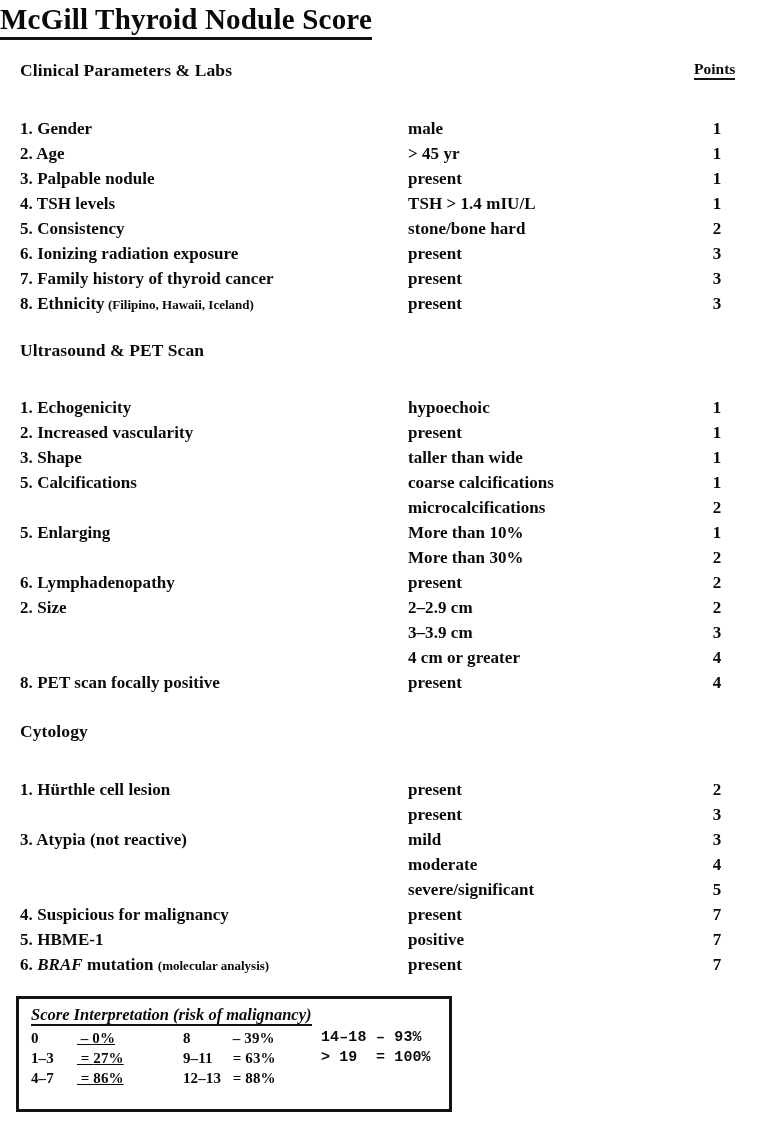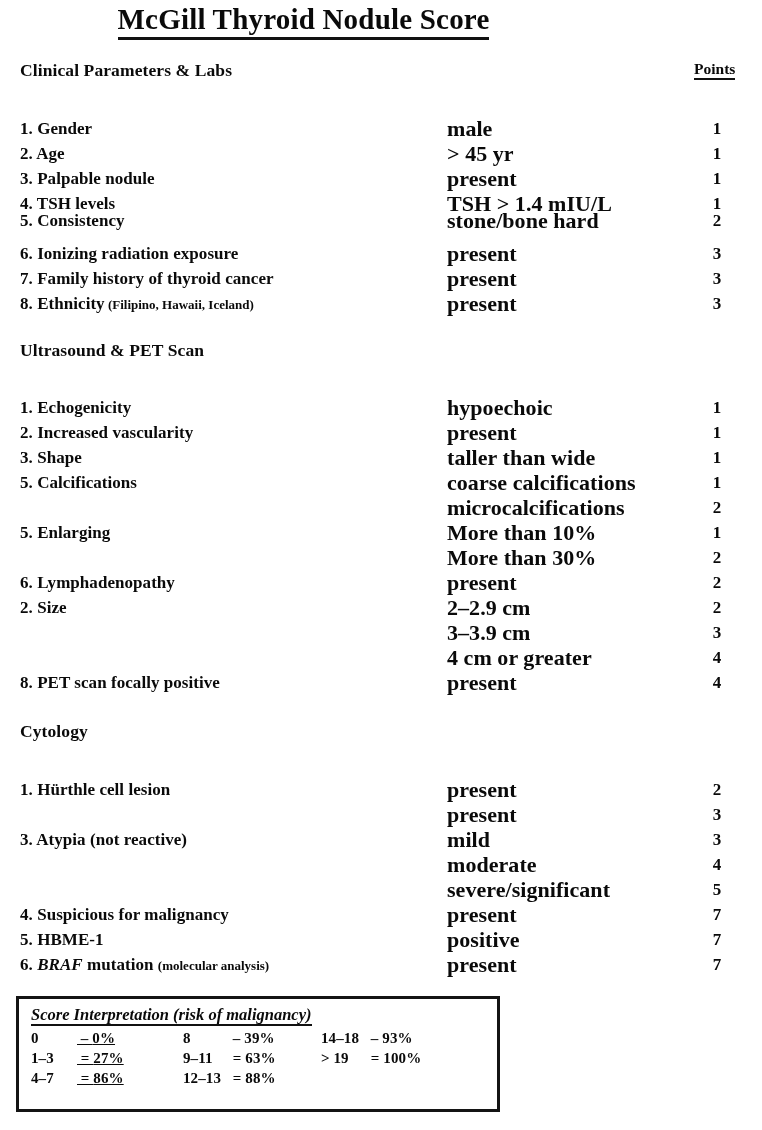--- a/index.html
+++ b/index.html
@@ -15,21 +15,21 @@
     color: #0a0a0a;
     overflow: hidden;
   }
 
   
   .doc-title {
     position: absolute;
     top: 2px;
     left: 0;
     width: 614px;
-    text-align: center;
+    text-align: left;
     padding-right: 7px;
     box-sizing: border-box;
     font-size: 29px;
     font-weight: bold;
     letter-spacing: 0.2px;
     line-height: 34px;
     white-space: nowrap;
   }
   .doc-title span {
     border-bottom: 3px solid #111;
@@ -77,40 +77,39 @@
   .row .label .small {
     font-size: 13px;
     letter-spacing: 0;
   }
   .row .label .ital {
     font-style: italic;
   }
   .row .value {
     position: absolute;
     left: 408px;
-    font-size: 22px;
+    font-size: 17px;
     font-weight: bold;
     letter-spacing: 0.05px;
-    margin-left: 39px;
   }
   .row .pts {
     position: absolute;
     left: 702px;
     width: 30px;
     text-align: center;
     font-size: 17px;
     font-weight: bold;
   }
 
   
   .interp-box {
     position: absolute;
     left: 16px;
     top: 996px;
-    width: 484px;
+    width: 436px;
     height: 116px;
     border: 3px solid #141414;
     box-sizing: border-box;
     background: #fff;
   }
   .interp-title {
     position: absolute;
     left: 12px;
     top: 6px;
     font-size: 16.5px;
@@ -127,21 +126,21 @@
     left: 12px;
     top: 29px;
     width: 440px;
   }
   .interp-col {
     position: absolute;
     top: 0;
   }
   .interp-col.c1 { left: 0px; text-decoration: underline; }
   .interp-col.c2 { left: 152px; }
-  .interp-col.c3 { left: 290px; }
+  .interp-col.c3 { left: 290px; font-family: Liberation Mono, monospace; }
   .interp-line {
     font-size: 15px;
     font-weight: bold;
     line-height: 20px;
     white-space: nowrap;
     letter-spacing: 0.1px;
   }
   .interp-line .rng {
     display: inline-block;
     min-width: 46px;
@@ -177,21 +176,21 @@
     <div class="row" style="top: 166px;">
       <div class="label">3. Palpable nodule</div>
       <div class="value">present</div>
       <div class="pts">1</div>
     </div>
     <div class="row" style="top: 191px;">
       <div class="label">4. TSH levels</div>
       <div class="value">TSH &gt; 1.4 mIU/L</div>
       <div class="pts">1</div>
     </div>
-    <div class="row" style="top: 208px;">
+    <div class="row" style="top: 216px;">
       <div class="label">5. Consistency</div>
       <div class="value">stone/bone hard</div>
       <div class="pts">2</div>
     </div>
     <div class="row" style="top: 241px;">
       <div class="label">6. Ionizing radiation exposure</div>
       <div class="value">present</div>
       <div class="pts">3</div>
     </div>
     <div class="row" style="top: 266px;">

